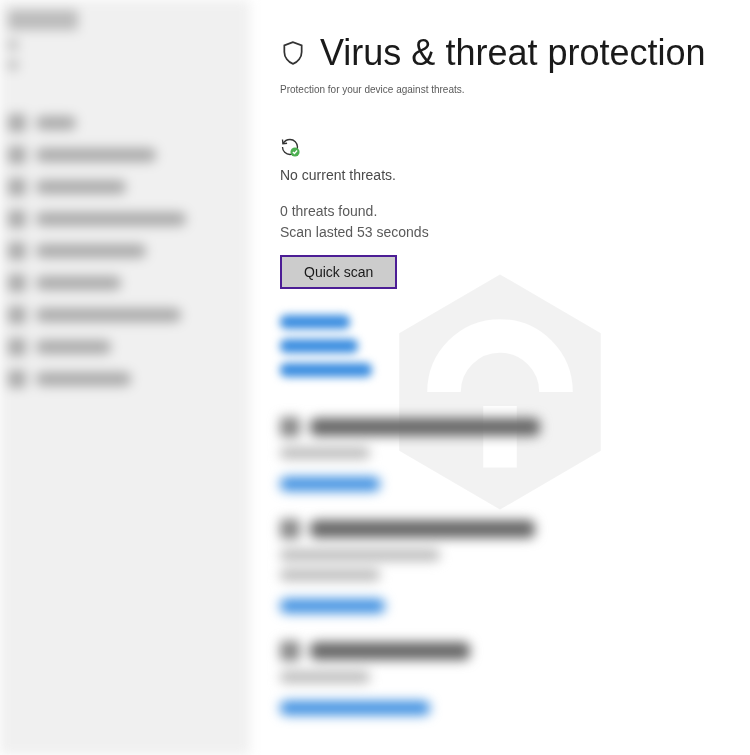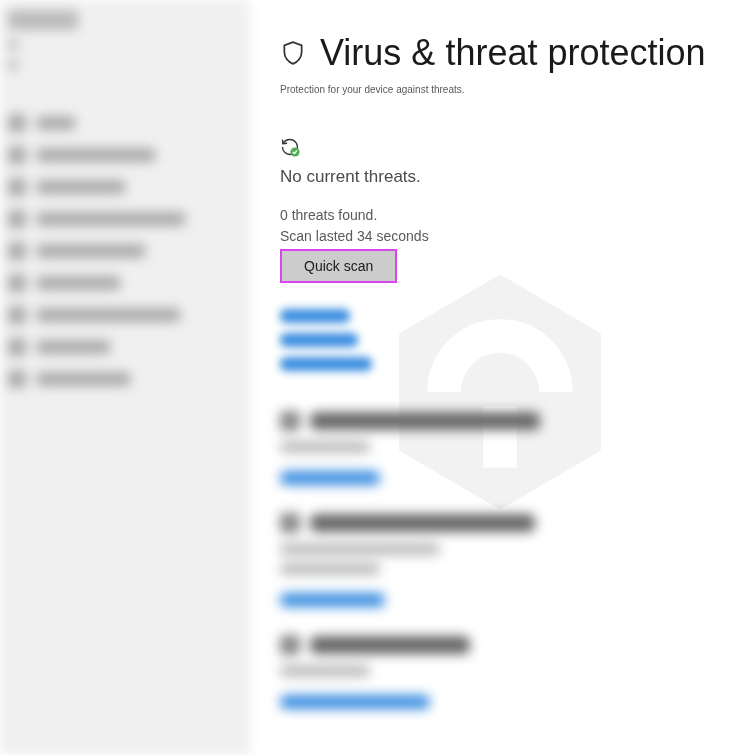--- a/index.html
+++ b/index.html
@@ -96,36 +96,36 @@
       margin-bottom: 10px;
     }
 
     .section-title {
       font-size: 19px;
       font-weight: 500;
       color: #1a1a1a;
     }
 
     .status-text {
-      font-size: 17px;
+      font-size: 14px;
       color: #4a4a4a;
       margin-bottom: 18px;
     }
 
     .scan-info {
       font-size: 14px;
       color: #5a5a5a;
       line-height: 1.5;
-      margin-bottom: 2px;
+      margin-bottom: 12px;
     }
 
     .quick-scan-btn {
       display: inline-block;
       background: #cccccc;
-      border: 2px solid #d946ef;
+      border: 2px solid #4c1d95;
       color: #1a1a1a;
       font-size: 14px;
       padding: 7px 22px;
       cursor: pointer;
       font-family: inherit;
       margin-bottom: 16px;
     }
 
     .blurred-links {
       filter: blur(4px);
@@ -267,21 +267,21 @@
       <polyline points="3,3 3.5,8 8.5,7.5" stroke="#333" stroke-width="1.6" fill="none"></polyline>
       <circle cx="18" cy="18" r="5.5" fill="#4caf50"></circle>
       <polyline points="15.5,18 17.3,19.8 20.5,16.2" stroke="#fff" stroke-width="1.6" fill="none"></polyline>
     </svg>
   </div>
 
   <p class="status-text">No current threats.</p>
 
   <div class="scan-info">
     <div>0 threats found.</div>
-    <div>Scan lasted 34 seconds</div>
+    <div>Scan lasted 53 seconds</div>
   </div>
 
   <button class="quick-scan-btn">Quick scan</button>
 
   <div class="blurred-links">
     <div class="blurred-link" style="width:70px"></div>
     <div class="blurred-link" style="width:78px"></div>
     <div class="blurred-link" style="width:92px"></div>
   </div>
 

